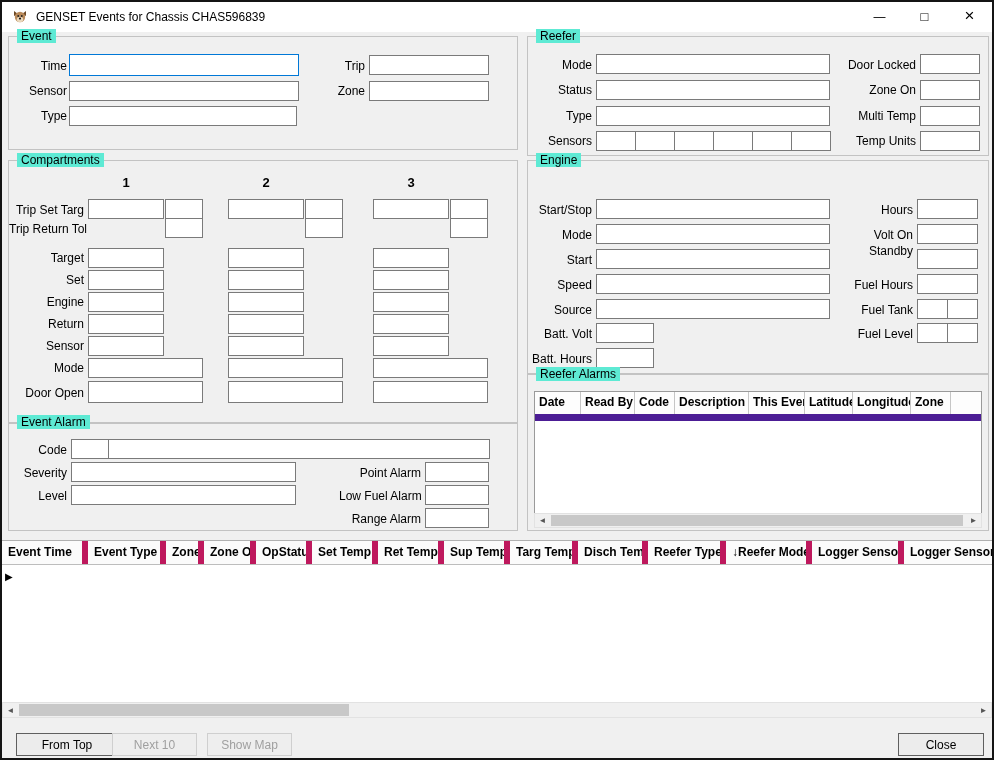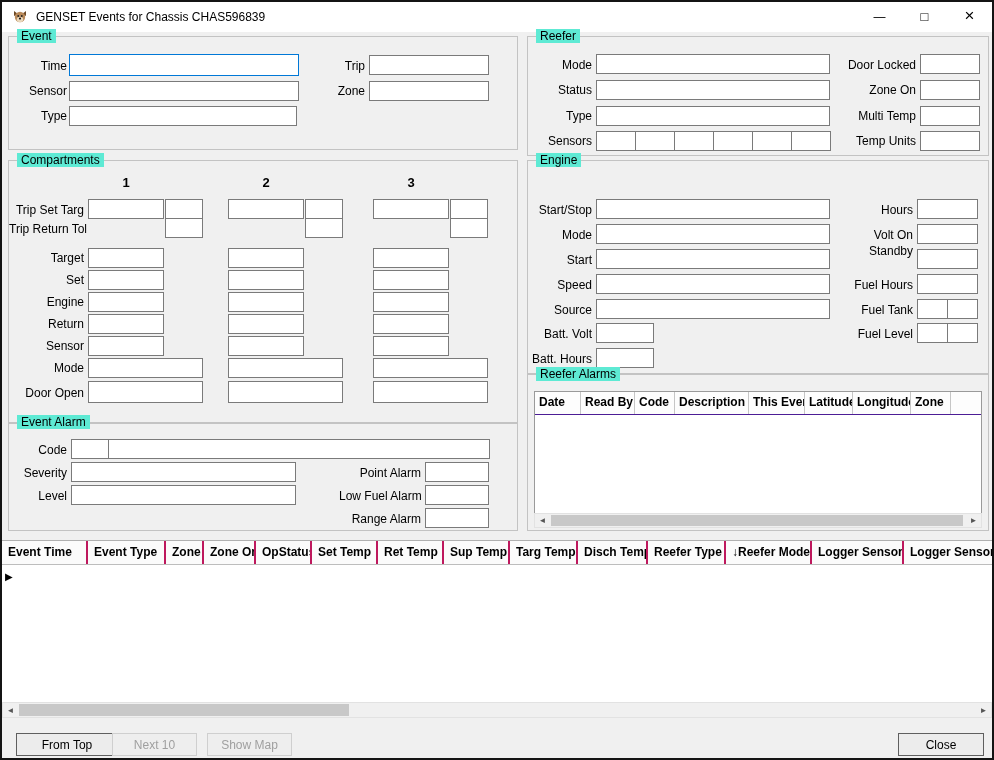--- a/index.html
+++ b/index.html
@@ -16,34 +16,34 @@
   
   .g{position:absolute;border:1px solid #c3c3c3;}
   .gt{position:absolute;top:-8px;left:8px;background:#5eead4;padding:0 4px;font-size:12px;line-height:14px;white-space:nowrap;}
   .lbl{position:absolute;font-size:12px;line-height:14px;text-align:right;white-space:nowrap;}
   .fld{position:absolute;box-sizing:border-box;height:20px;border:1px solid #7a7a7a;background:#fff;
        padding:1px 3px;font:12px "Liberation Sans",sans-serif;outline:none;}
   .focusfld{border:1px solid #0078d7;}
   .chead{position:absolute;font-size:13px;font-weight:bold;text-align:center;}
   
   .grid{position:absolute;box-sizing:border-box;border:1px solid #9a9a9a;background:#fff;}
-  .ghrow{display:flex;height:22px;border-bottom:1px solid #4c1d95;background:#fdfdfd;}
+  .ghrow{display:flex;height:22px;border-bottom:7px solid #4c1d95;background:#fdfdfd;}
   .ghrow>div{box-sizing:border-box;border-right:1px solid #c6c6c6;font-size:12px;font-weight:bold;
              line-height:21px;padding-left:4px;overflow:hidden;white-space:nowrap;}
   .gbody{background:#fff;}
   
   .sb{position:absolute;box-sizing:border-box;background:#f0f0f0;border:1px solid #e2e2e2;}
   .sb .ar{position:absolute;top:0;width:15px;height:100%;text-align:center;font-size:8px;color:#555;
           line-height:14px;cursor:default;}
   .sb .arL{left:0;} .sb .arR{right:0;}
   .sb .th{position:absolute;top:1px;height:11px;background:#c8c8c8;}
   
   #events-table{position:absolute;left:0;top:538px;width:990px;height:162px;background:#fff;border-top:1px solid #b0b0b0;}
   .eth{display:flex;height:23px;border-bottom:1px solid #bdbdbd;background:#fbfbfb;}
-  .eth>div{box-sizing:border-box;border-right:2px solid #be185d;font-size:12px;font-weight:bold;
+  .eth>div{box-sizing:border-box;border-right:6px solid #be185d;font-size:12px;font-weight:bold;
            line-height:22px;padding-left:6px;overflow:hidden;white-space:nowrap;}
   .marker{position:absolute;left:3px;top:30px;font-size:10px;color:#000;}
   
   #bottombar{position:absolute;left:0;top:716px;width:990px;height:40px;background:#f0f0f0;}
   .btn{position:absolute;top:15px;height:23px;box-sizing:border-box;background:#ececec;border:1px solid #5f5f5f;
        font:12px "Liberation Sans",sans-serif;text-align:center;cursor:default;padding:0;}
   .btn.dis{border:1px solid #cfcfcf;background:#eeeeee;color:#9f9f9f;}
 </style>
 </head>
 <body>

